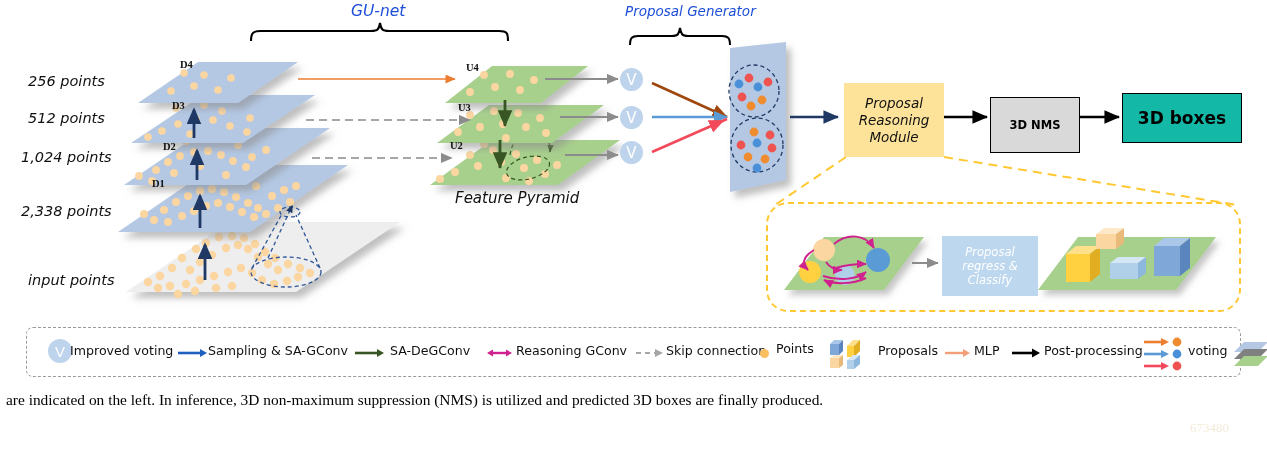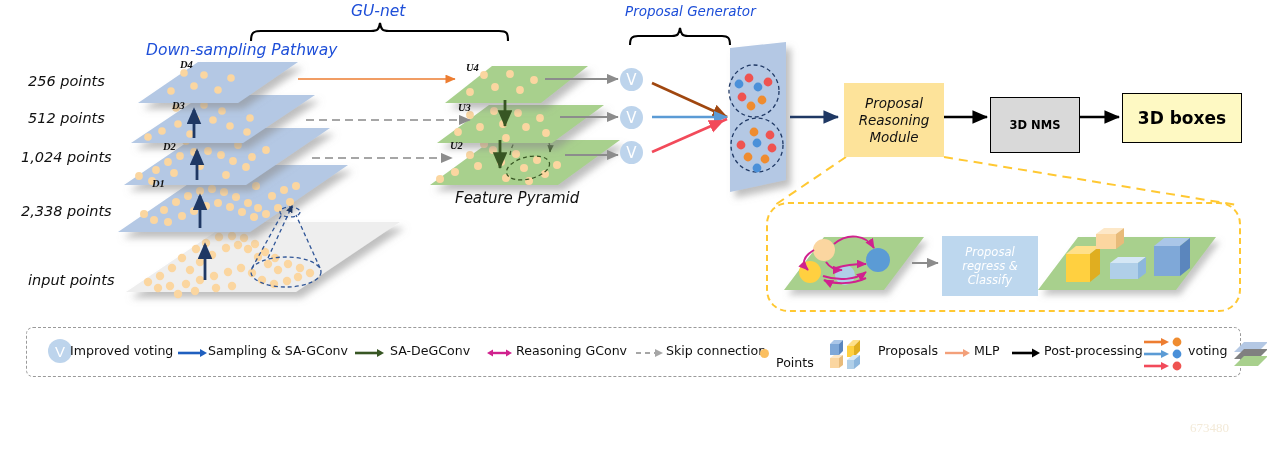--- a/index.html
+++ b/index.html
@@ -1,30 +1,30 @@
 <!DOCTYPE html>
 <html><head>
 <meta charset="utf-8">
 <style>
   html,body{margin:0;padding:0;background:#ffffff;}
   body{width:1267px;height:449px;font-family:"Liberation Sans",sans-serif;color:#000;overflow:hidden;}
   #root{position:relative;width:1267px;height:449px;}
   .abs{position:absolute;}
   .lbl-left{font-style:italic;font-size:14.5px;color:#111;white-space:nowrap;font-family:"DejaVu Sans",sans-serif;}
   .hdr{font-style:italic;font-size:15.5px;color:#1d4ed8;white-space:nowrap;font-family:"DejaVu Sans",sans-serif;}
-  .plane-lbl{font-weight:bold;font-style:italic;font-size:10.5px;color:#111;font-family:"Liberation Serif",serif;}
+  .plane-lbl{font-weight:bold;font-size:10.5px;color:#111;font-family:"Liberation Serif",serif;}
   .smalltitle{font-style:italic;font-size:15px;color:#111;white-space:nowrap;font-family:"DejaVu Sans",sans-serif;}
   .vcircle{width:23px;height:23px;border-radius:50%;background:#bdd4ec;display:flex;align-items:center;
            justify-content:center;color:#ffffff;font-size:15px;font-family:"DejaVu Sans",sans-serif;}
   .boxnode{display:flex;align-items:center;justify-content:center;text-align:center;box-sizing:border-box;}
   .prm{background:#fde39a;color:#111;font-style:italic;font-size:13.5px;line-height:17px;
        font-family:"DejaVu Sans",sans-serif;}
   .nms{background:#d9d9d9;border:1.6px solid #000;font-weight:bold;font-size:11.5px;
        font-family:"DejaVu Sans",sans-serif;}
-  .boxes3d{background:#fef9c3;border:1.6px solid #000;font-weight:bold;font-size:17px;
+  .boxes3d{background:#14b8a6;border:1.6px solid #000;font-weight:bold;font-size:17px;
        font-family:"DejaVu Sans",sans-serif;}
   .legendbox{border:1.4px dashed #9a9a9a;border-radius:7px;box-sizing:border-box;}
   .legtext{font-size:12.6px;color:#111;white-space:nowrap;font-family:"DejaVu Sans",sans-serif;}
   .capt{font-family:"Liberation Serif",serif;font-size:15.4px;color:#000;line-height:20px;}
   .insetlabel{color:#ffffff;font-style:italic;font-size:11.5px;line-height:14px;text-align:center;
               font-family:"DejaVu Sans",sans-serif;}
   .wmark{position:absolute;color:#f3ead8;font-family:"Liberation Serif",serif;font-size:13px;text-align:right;}
 </style>
 </head>
 <body>
@@ -332,21 +332,20 @@
   </svg>
 
   <div class="abs lbl-left" style="left:28px;top:73px">256 points</div>
   <div class="abs lbl-left" style="left:28px;top:110px">512 points</div>
   <div class="abs lbl-left" style="left:21px;top:149px">1,024 points</div>
   <div class="abs lbl-left" style="left:21px;top:203px">2,338 points</div>
   <div class="abs lbl-left" style="left:28px;top:272px">input points</div>
 
   <div class="abs hdr" style="left:351px;top:2px">GU-net</div>
   <div class="abs hdr" style="left:625px;top:3px;font-size:13.5px">Proposal Generator</div>
-  <div class="abs hdr" style="left:146px;top:41px">Down-sampling Pathway</div>
   <div class="abs smalltitle" style="left:455px;top:189px">Feature Pyramid</div>
 
   <div class="abs plane-lbl" style="left:180px;top:59px">D4</div>
   <div class="abs plane-lbl" style="left:172px;top:100px">D3</div>
   <div class="abs plane-lbl" style="left:163px;top:141px">D2</div>
   <div class="abs plane-lbl" style="left:152px;top:178px">D1</div>
 
   <div class="abs plane-lbl" style="left:466px;top:62px">U4</div>
   <div class="abs plane-lbl" style="left:458px;top:102px">U3</div>
   <div class="abs plane-lbl" style="left:450px;top:140px">U2</div>
@@ -465,21 +464,21 @@
     </svg>
     <span class="legtext abs" style="left:476px;top:6px">Reasoning GConv</span>
 
     <svg class="abs" style="left:596px;top:10px" width="28" height="12">
       <line x1="0" y1="6" x2="19" y2="6" stroke="#a6a6a6" stroke-width="2" stroke-dasharray="5,4"></line>
       <path d="M19,2 L27,6 L19,10 z" fill="#a6a6a6"></path>
     </svg>
     <span class="legtext abs" style="left:626px;top:6px">Skip connection</span>
 
     <span class="abs" style="left:720px;top:12px;width:9px;height:9px;border-radius:50%;background:#fbbf60"></span>
-    <span class="legtext abs" style="left:736px;top:18px">Points</span>
+    <span class="legtext abs" style="left:736px;top:4px">Points</span>
 
     <svg class="abs" style="left:788px;top:1px" width="42" height="32">
       <polygon points="2,6 2,17 11,17 11,6" fill="#7fa8d8"></polygon>
       <polygon points="2,6 6,2 15,2 11,6" fill="#aac6e8"></polygon>
       <polygon points="11,6 15,2 15,13 11,17" fill="#5b86bd"></polygon>
       <polygon points="19,8 19,19 26,19 26,8" fill="#ffd040"></polygon>
       <polygon points="19,8 25,2 32,2 26,8" fill="#ffe08a"></polygon>
       <polygon points="26,8 32,2 32,13 26,19" fill="#e0ae20"></polygon>
       <polygon points="2,20 2,30 11,30 11,20" fill="#fbd6a0"></polygon>
       <polygon points="2,20 6,17 15,17 11,20" fill="#fde8c8"></polygon>
@@ -517,17 +516,18 @@
 
     <svg class="abs" style="left:1192px;top:1px" width="42" height="32">
       <polygon points="2,14 12,4 36,4 26,14" fill="#b4c8e4"></polygon>
       <polygon points="2,21 12,11 36,11 26,21" fill="#808080"></polygon>
       <polygon points="2,28 12,18 36,18 26,28" fill="#a8d08d"></polygon>
     </svg>
 
   </div>
 
   <div class="abs capt" style="left:6px;top:390px;width:1256px">
+    <div>are indicated on the left. In inference, 3D non-maximum suppression (NMS) is utilized and predicted 3D boxes are finally produced.</div>
   </div>
 
   <div class="wmark" style="left:1190px;top:420px">673480</div>
 
 </div>
 
 </body></html>

